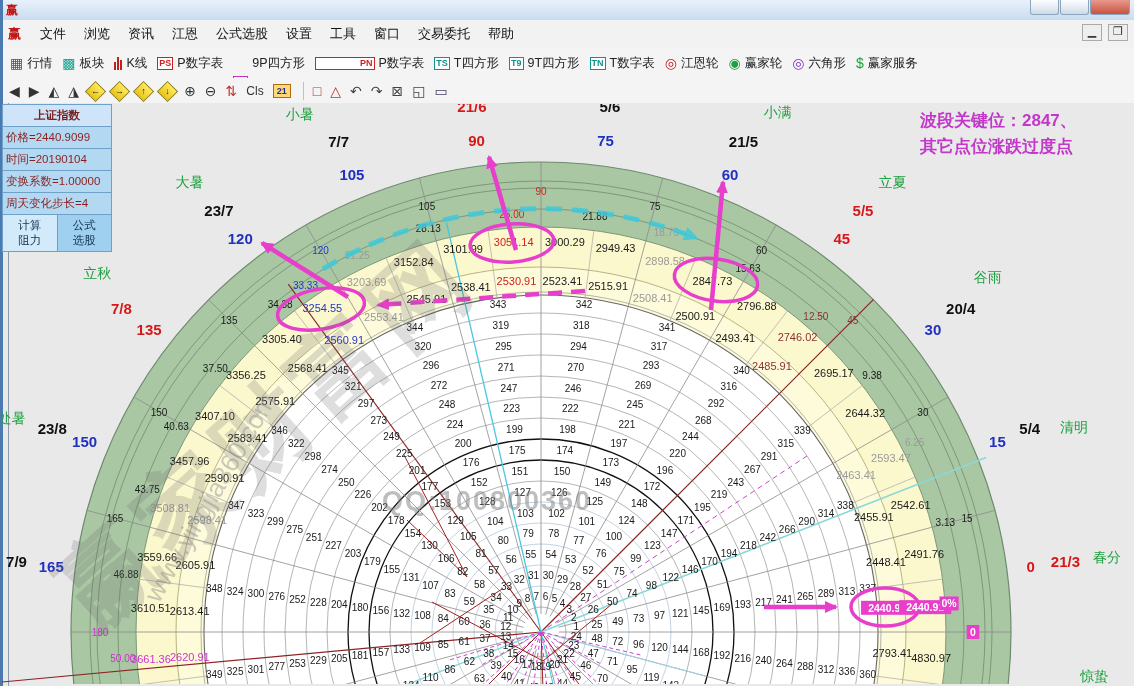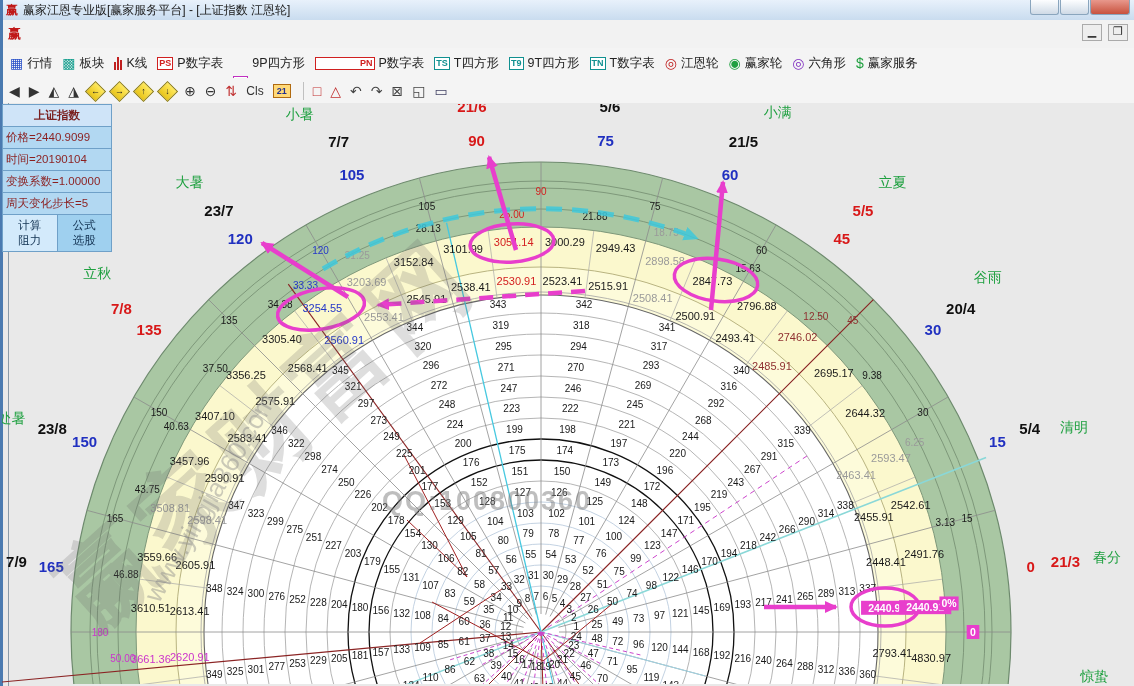--- a/index.html
+++ b/index.html
@@ -64,30 +64,30 @@
   #wm-big{left:30px;top:560px;font-size:96px;font-weight:bold;color:rgba(105,105,105,.22);
     transform:rotate(-42deg);transform-origin:0 0;letter-spacing:8px;z-index:10;}
 </style>
 </head>
 <body>
 
 <div id="stage">
 
   <div id="titlebar">
     <span id="title-icon">赢</span>
-    <span>赢家江恩专业版[赢家服务平台] - [上证指数 江恩轮]</span>
     <div class="winbtns">
       <div class="winbtn"></div>
       <div class="winbtn"></div>
       <div class="winbtn close"></div>
     </div>
   </div>
 
   <div id="menubar">
     <span id="menu-logo">赢</span>
+    <span id="menu-items"><span class="menu-item">文件</span><span class="menu-item">浏览</span><span class="menu-item">资讯</span><span class="menu-item">江恩</span><span class="menu-item">公式选股</span><span class="menu-item">设置</span><span class="menu-item">工具</span><span class="menu-item">窗口</span><span class="menu-item">交易委托</span><span class="menu-item">帮助</span></span>
   </div>
   <div class="mdi-btns" id="mdi-btns">
       <div class="mdi-btn">▁</div>
       <div class="mdi-btn">❒</div>
     </div>
 
   <div id="toolbar1">
       <div class="tbi">
         <span class="g" style="color: rgb(40, 80, 200);">▦</span>
         <span>行情</span>
@@ -795,28 +795,30 @@
         <rect x="899.0975130347889" y="600.1550613226112" width="52.199999999999996" height="14" fill="#e83ecc"></rect>
         <text x="925.1975130347889" y="611.1550613226112" text-anchor="middle" font-size="10.5" fill="#ffffff" font-weight="bold">2440.91</text>
         <rect x="939.4036965562681" y="596.4696022386528" width="19.2" height="14" fill="#e83ecc"></rect>
         <text x="949.0036965562681" y="607.4696022386528" text-anchor="middle" font-size="10.5" fill="#ffffff" font-weight="bold">0%</text>
         <rect x="966.7" y="625" width="12.6" height="14" fill="#e83ecc"></rect>
         <text x="973" y="636" text-anchor="middle" font-size="10.5" fill="#ffffff" font-weight="bold">0</text>
       </g>
     </svg>
 
   <div id="anno" style="color: rgb(194, 56, 200);">
+      <div>波段关键位：2847、</div>
+      <div>其它点位涨跌过度点</div>
     </div>
 
   <div id="info-panel">
     <div id="info-title">上证指数</div>
     <div id="info-rows">
         <div class="info-row">价格=2440.9099</div>
         <div class="info-row">时间=20190104</div>
         <div class="info-row">变换系数=1.00000</div>
-        <div class="info-row">周天变化步长=5</div>
+        <div class="info-row">周天变化步长=4</div>
       </div>
     <div id="info-btns">
         <div class="info-btn b0">计算阻力</div>
         <div class="info-btn b1">公式选股</div>
       </div>
   </div>
 </div>
 
 </body></html>

